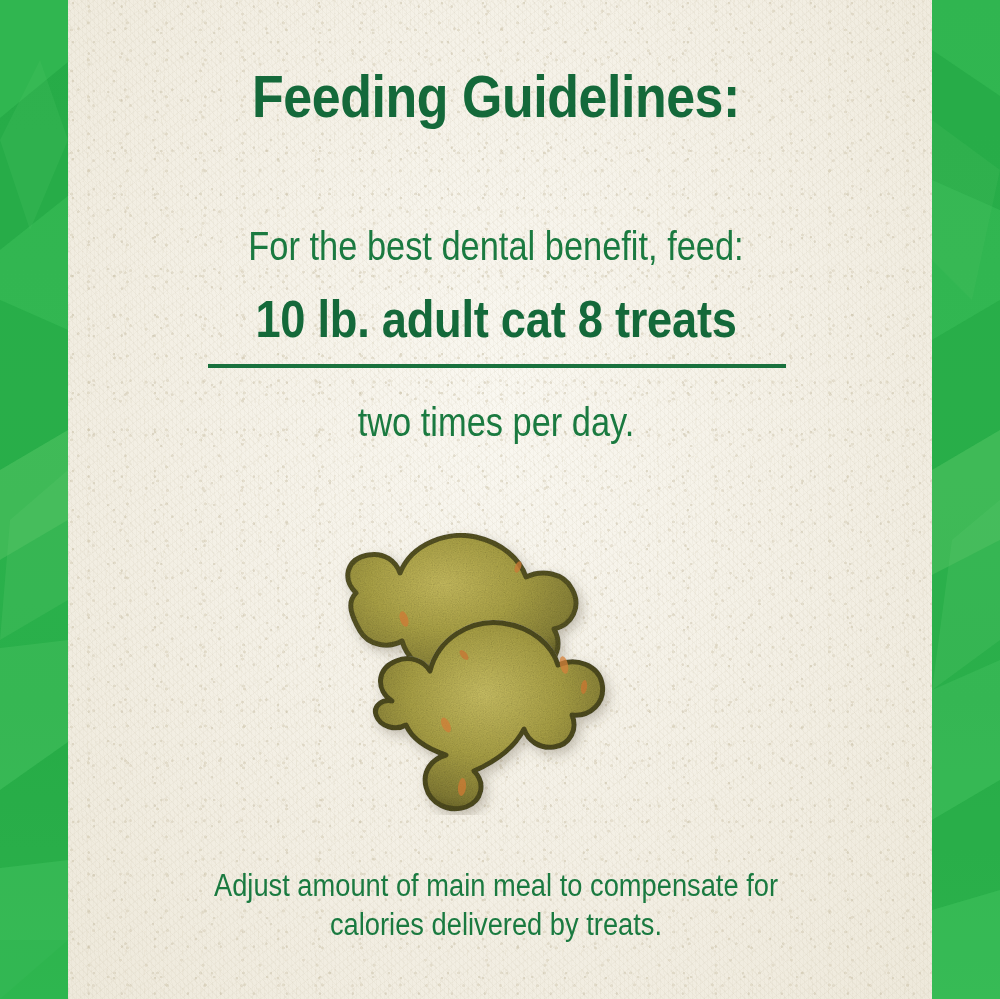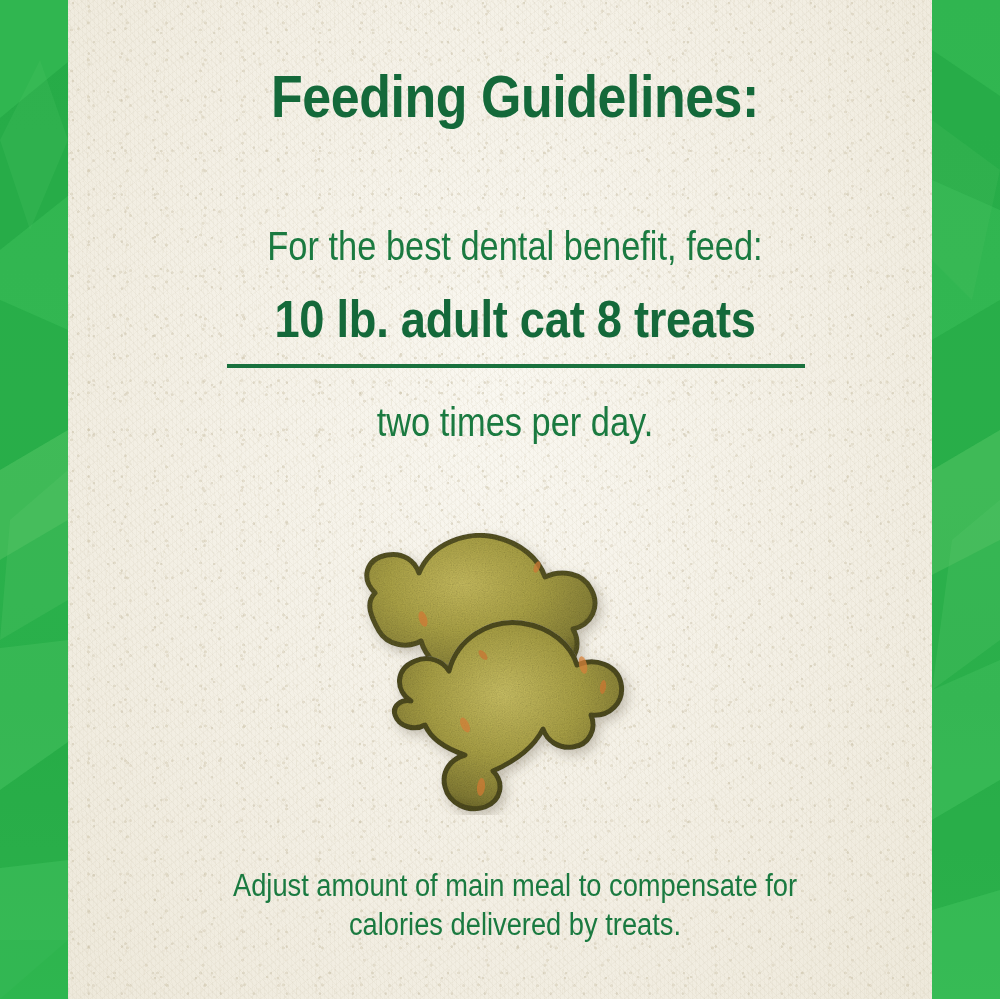--- a/index.html
+++ b/index.html
@@ -69,21 +69,21 @@
     height: 999px;
     background: linear-gradient(180deg, #2bb14a 0%, #2eb44d 40%, #2bb04a 70%, #31b850 100%);
     overflow: hidden;
   }
   .band-left  { left: 0; }
   .band-right { left: 932px; width: 68px; }
 
   
   .content {
     position: absolute;
-    left: 83px;
+    left: 64px;
     top: 0;
     width: 864px;
     height: 999px;
   }
 
   .title {
     position: absolute;
     left: 0;
     top: 62px;
     width: 864px;

